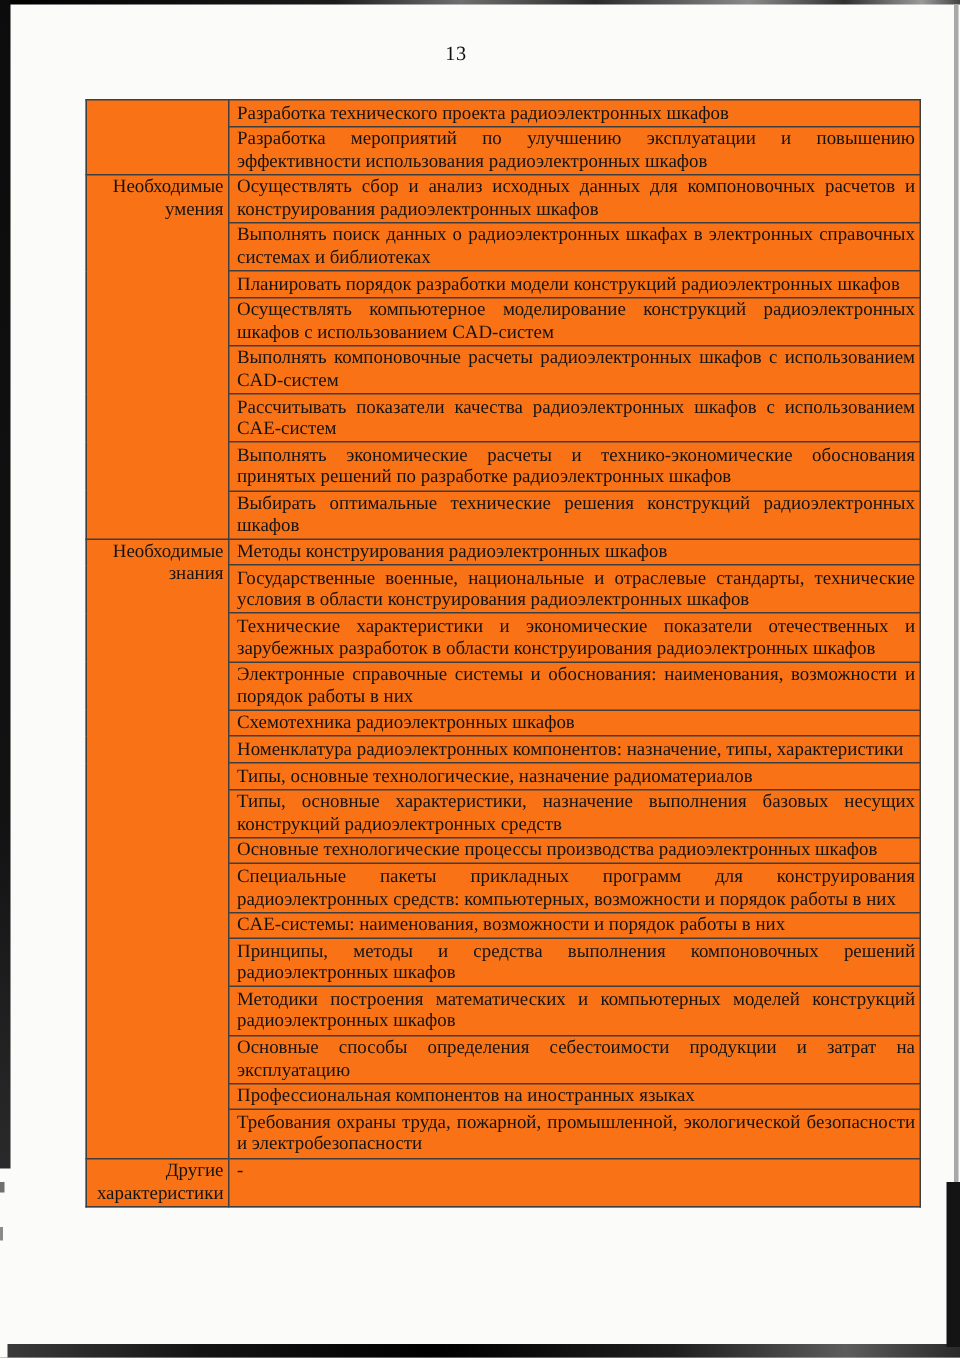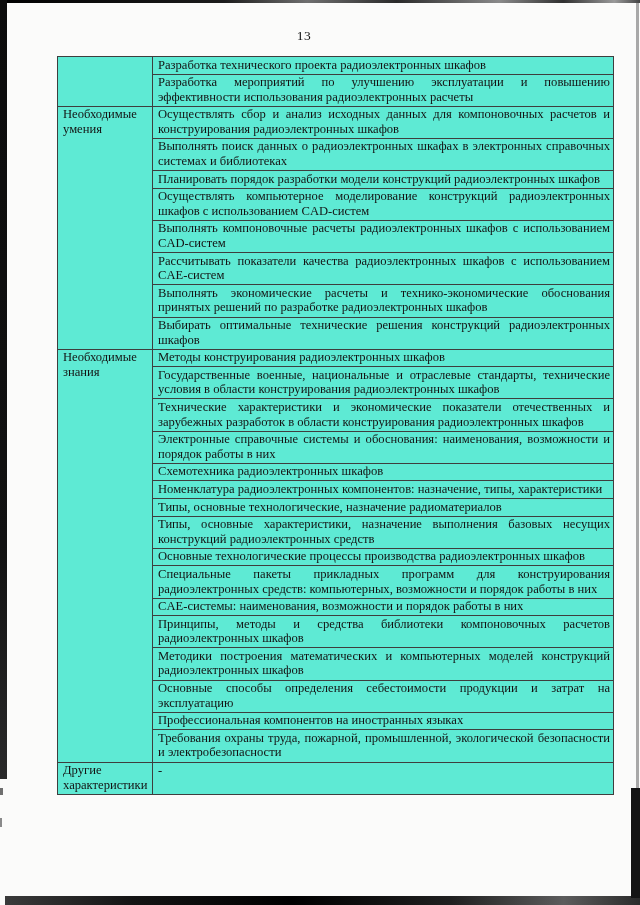--- a/index.html
+++ b/index.html
@@ -9,32 +9,32 @@
     font-family:"Liberation Serif", serif;
     position:relative;
     overflow:hidden;
     color:#141414;
   }
   .page-number {
     position:absolute; top:28px; left:0; width:608px;
     text-align:center; font-size:13.5px; letter-spacing:0.5px; color:#101010;
   }
   table.std-table {
-    position:absolute; left:57px; top:56px; width:556px;
+    position:absolute; left:57px; top:66px; width:556px;
     border-collapse:collapse; table-layout:fixed;
-    background:#5eead4;
+    background:#f97316;
   }
   .std-table td {
     border:1.4px solid #3e3e3e;
     font-size:12.6px; line-height:14.6px;
     vertical-align:top;
     padding:0.5px 3px 1.5px 5px;
     hyphens:none; overflow-wrap:normal;
   }
-  td.label-cell { text-align:left;margin-top:12px; }
+  td.label-cell { text-align:right;margin-top:12px; }
   td.item-cell { text-align:justify; text-align-last:left; }
   
   .scan-edge-top {
     position:absolute; left:0; top:0; width:640px; height:3px;
     background:linear-gradient(90deg,#000 0%,#1c1c1c 35%,#6f6f6f 48%,#2a2a2a 62%,#8a8a8a 78%,#303030 88%,#9a9a9a 96%,#444 100%);
   }
   .scan-edge-left {
     position:absolute; left:0; top:0; width:7px; height:779px;
     background:linear-gradient(180deg,#0c0c0c 0%,#121212 70%,#2a2a2a 100%);
   }
@@ -68,21 +68,21 @@
   <colgroup>
     <col style="width:95px">
     <col style="width:461px">
   </colgroup>
   <tbody id="table-body">
       <tr>
         <td class="label-cell" rowspan="2"></td>
         <td class="item-cell">Разработка технического проекта радиоэлектронных шкафов</td>
       </tr>
       <tr>
-        <td class="item-cell">Разработка мероприятий по улучшению эксплуатации и повышению эффективности использования радиоэлектронных расчеты</td>
+        <td class="item-cell">Разработка мероприятий по улучшению эксплуатации и повышению эффективности использования радиоэлектронных шкафов</td>
       </tr>
       <tr>
         <td class="label-cell" rowspan="8">Необходимые умения</td>
         <td class="item-cell">Осуществлять сбор и анализ исходных данных для компоновочных расчетов и конструирования радиоэлектронных шкафов</td>
       </tr>
       <tr>
         <td class="item-cell">Выполнять поиск данных о радиоэлектронных шкафах в электронных справочных системах и библиотеках</td>
       </tr>
       <tr>
         <td class="item-cell">Планировать порядок разработки модели конструкций радиоэлектронных шкафов</td>
@@ -130,21 +130,21 @@
       <tr>
         <td class="item-cell">Основные технологические процессы производства радиоэлектронных шкафов</td>
       </tr>
       <tr>
         <td class="item-cell">Специальные пакеты прикладных программ для конструирования радиоэлектронных средств: компьютерных, возможности и порядок работы в них</td>
       </tr>
       <tr>
         <td class="item-cell">CAE-системы: наименования, возможности и порядок работы в них</td>
       </tr>
       <tr>
-        <td class="item-cell">Принципы, методы и средства библиотеки компоновочных расчетов радиоэлектронных шкафов</td>
+        <td class="item-cell">Принципы, методы и средства выполнения компоновочных решений радиоэлектронных шкафов</td>
       </tr>
       <tr>
         <td class="item-cell">Методики построения математических и компьютерных моделей конструкций радиоэлектронных шкафов</td>
       </tr>
       <tr>
         <td class="item-cell">Основные способы определения себестоимости продукции и затрат на эксплуатацию</td>
       </tr>
       <tr>
         <td class="item-cell">Профессиональная компонентов на иностранных языках</td>
       </tr>

